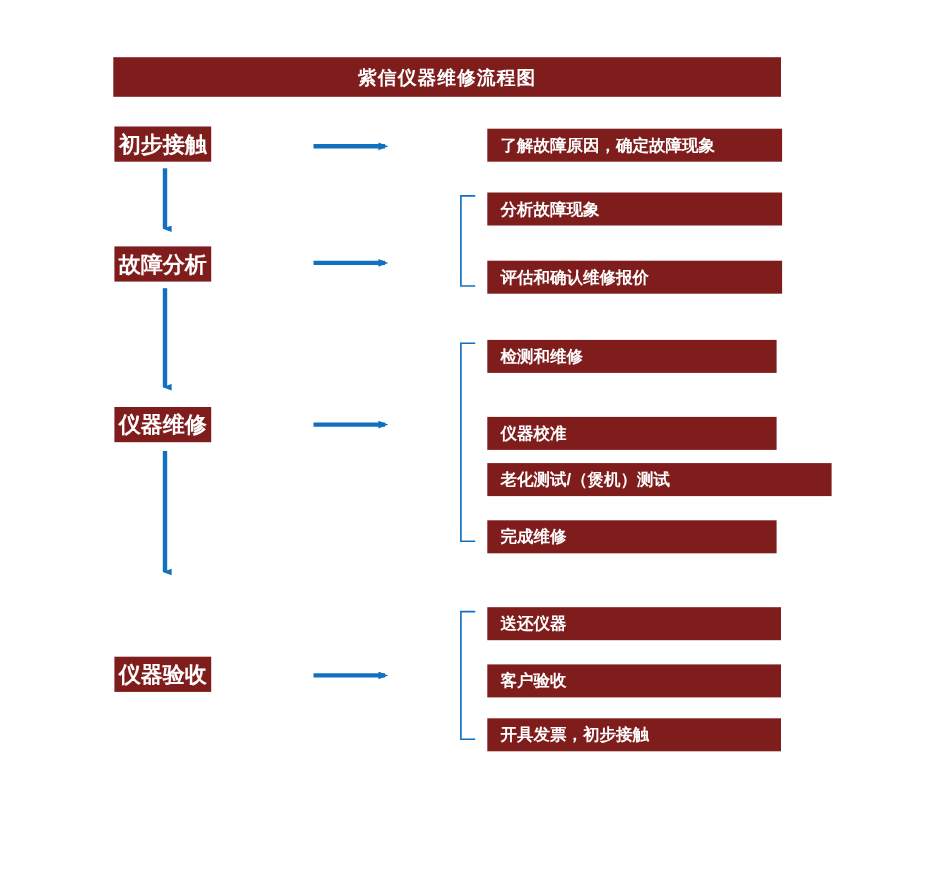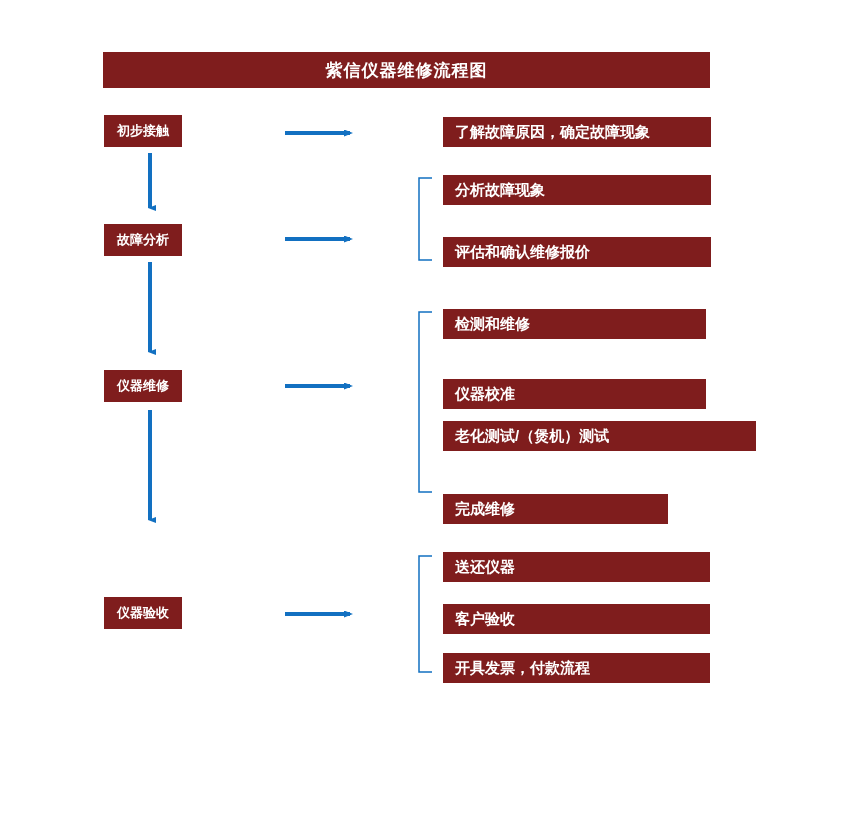--- a/index.html
+++ b/index.html
@@ -32,24 +32,24 @@
   .title-box {
     left: 103px;
     top: 52px;
     width: 607px;
     height: 36px;
     justify-content: center;
     font-size: 17px;
     letter-spacing: 1px;
   }
   .stage-box {
-    width: 78px;
+    width: 88px;
     height: 32px;
     justify-content: center;
-    font-size: 13px;
+    font-size: 20px;
   }
   .detail-box {
     height: 30px;
     padding-left: 12px;
     font-size: 15px;
     justify-content: flex-start;
     text-align: center;
   }
   
   .stage-1 { left: 104px; top: 115px; }
@@ -57,21 +57,21 @@
   .stage-3 { left: 104px; top: 370px; }
   .stage-4 { left: 104px; top: 597px; }
 
   
   .d1 { left: 443px; top: 117px;  width: 268px; }
   .d2 { left: 443px; top: 175px;  width: 268px; }
   .d3 { left: 443px; top: 237px;  width: 268px; }
   .d4 { left: 443px; top: 309px;  width: 263px; }
   .d5 { left: 443px; top: 367px;  width: 263px; margin-top: 12px; }
   .d6 { left: 443px; top: 421px;  width: 313px; }
-  .d7 { left: 443px; top: 494px;  width: 225px; }
+  .d7 { left: 443px; top: 473px;  width: 263px; }
   .d8 { left: 443px; top: 552px;  width: 267px; }
   .d9 { left: 443px; top: 604px;  width: 267px; }
   .d10{ left: 443px; top: 653px;  width: 267px; }
 
   svg.deco {
     position: absolute;
     left: 0; top: 0;
     width: 841px;
     height: 813px;
     pointer-events: none;
@@ -137,15 +137,15 @@
 
   <div class="box detail-box d1">了解故障原因，确定故障现象</div>
   <div class="box detail-box d2">分析故障现象</div>
   <div class="box detail-box d3">评估和确认维修报价</div>
   <div class="box detail-box d4">检测和维修</div>
   <div class="box detail-box d5">仪器校准</div>
   <div class="box detail-box d6">老化测试/（煲机）测试</div>
   <div class="box detail-box d7">完成维修</div>
   <div class="box detail-box d8">送还仪器</div>
   <div class="box detail-box d9">客户验收</div>
-  <div class="box detail-box d10">开具发票，付款流程</div>
+  <div class="box detail-box d10">开具发票，初步接触</div>
 
 </div>
 
 </body></html>

